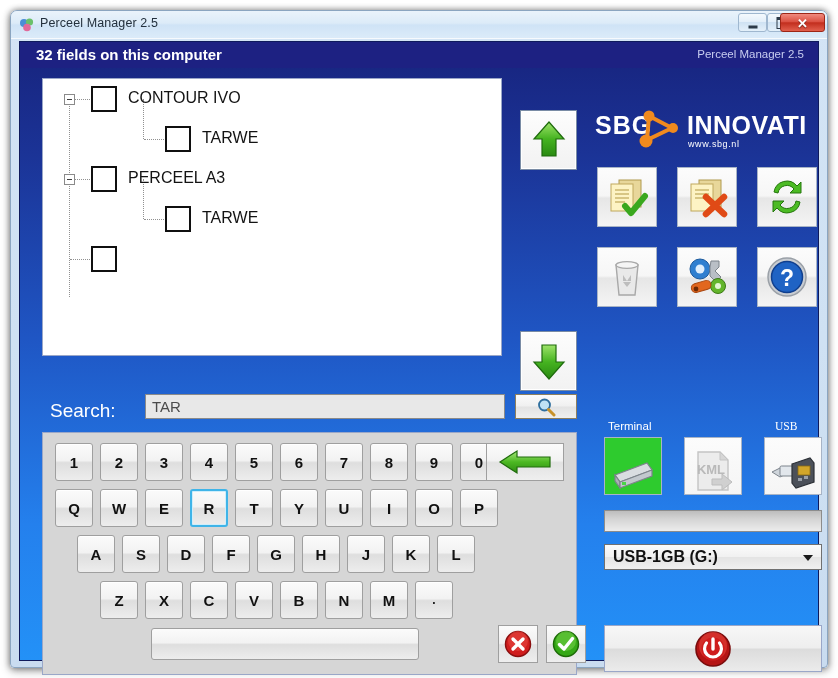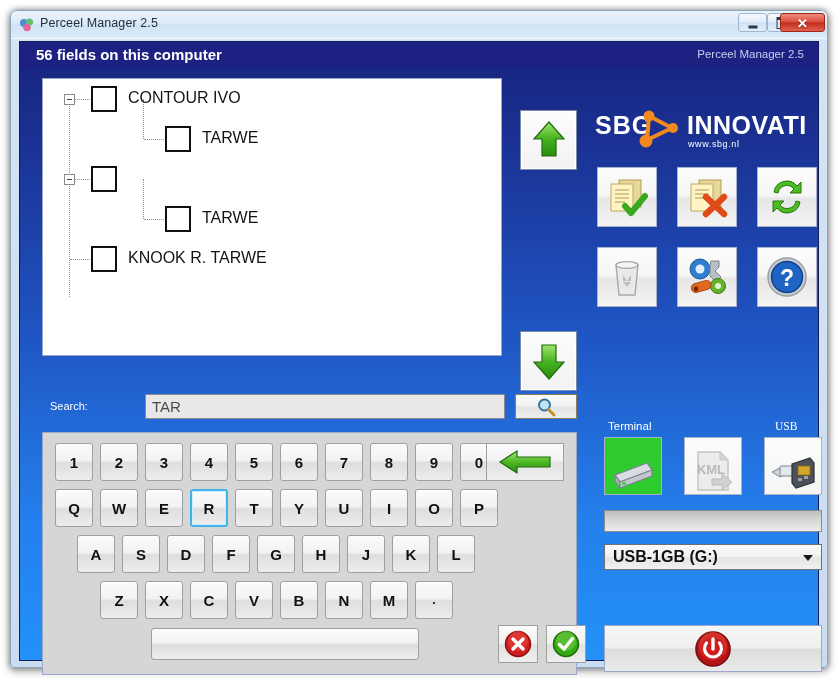--- a/index.html
+++ b/index.html
@@ -166,21 +166,21 @@
     position: absolute;
     width: 60px; height: 60px;
     background: linear-gradient(to bottom, #fcfcfc 0%, #f6f6f6 48%, #e6e6e6 52%, #f4f4f4 100%);
     border: 1px solid #a8b4c6;
     display: flex; align-items: center; justify-content: center;
   }
 
   
   #search-label {
     position: absolute; left: 30px; top: 358px;
-    font-size: 11px; color: #ffffff;
+    font-size: 19px; color: #ffffff;
   }
   #search-input {
     position: absolute; left: 125px; top: 352px;
     width: 360px; height: 25px;
     background: #e8e8e8;
     border: 1px solid #8a8a8a;
     font-family: "Liberation Sans", sans-serif;
     font-size: 15px; color: #4b4b4b;
     padding: 0 6px;
   }
@@ -298,21 +298,21 @@
       </svg>
       <div id="title-text">Perceel Manager 2.5</div>
       <div class="winbtn" id="btn-min"></div>
       <div class="winbtn" id="btn-max"></div>
       <div class="winbtn" id="btn-close"></div>
     </div>
 
     <div id="app-body">
 
       <div id="header-bar">
-        <div id="header-title">56 fields on this computer</div>
+        <div id="header-title">32 fields on this computer</div>
         <div id="header-right">Perceel Manager 2.5</div>
       </div>
 
       <div id="tree-panel">
 
         <div class="tree-line-v" style="top:20px; height:198px;"></div>
 
         <div class="tree-line-v2" style="top:20px; height:40px;"></div>
         <div class="tree-line-v2" style="top:100px; height:40px;"></div>
         <div class="tree-line-h" style="left:27px; top:20px; width:22px;"></div>
@@ -323,26 +323,26 @@
 
         <div class="expander" style="top:15px;"></div>
         <div class="tree-check" style="left:48px; top:7px;"></div>
         <div class="tree-label" style="left:85px; top:10px;">CONTOUR IVO</div>
 
         <div class="tree-check" style="left:122px; top:47px;"></div>
         <div class="tree-label" style="left:159px; top:50px;">TARWE</div>
 
         <div class="expander" style="top:95px;"></div>
         <div class="tree-check" style="left:48px; top:87px;"></div>
+        <div class="tree-label" style="left:85px; top:90px;">PERCEEL A3</div>
 
         <div class="tree-check" style="left:122px; top:127px;"></div>
         <div class="tree-label" style="left:159px; top:130px;">TARWE</div>
 
         <div class="tree-check" style="left:48px; top:167px;"></div>
-        <div class="tree-label" style="left:85px; top:170px;">KNOOK R. TARWE</div>
       </div>
 
       <div class="arrow-btn" id="scroll-up">
         <svg width="36" height="40" viewBox="0 0 36 40">
           <defs>
               <linearGradient id="gUp" x1="0" y1="0" x2="0" y2="1">
             <stop offset="0" stop-color="#9ee36a"></stop>
                 <stop offset="0.5" stop-color="#45b320"></stop>
                 <stop offset="1" stop-color="#2a8a12"></stop>
           </linearGradient>

